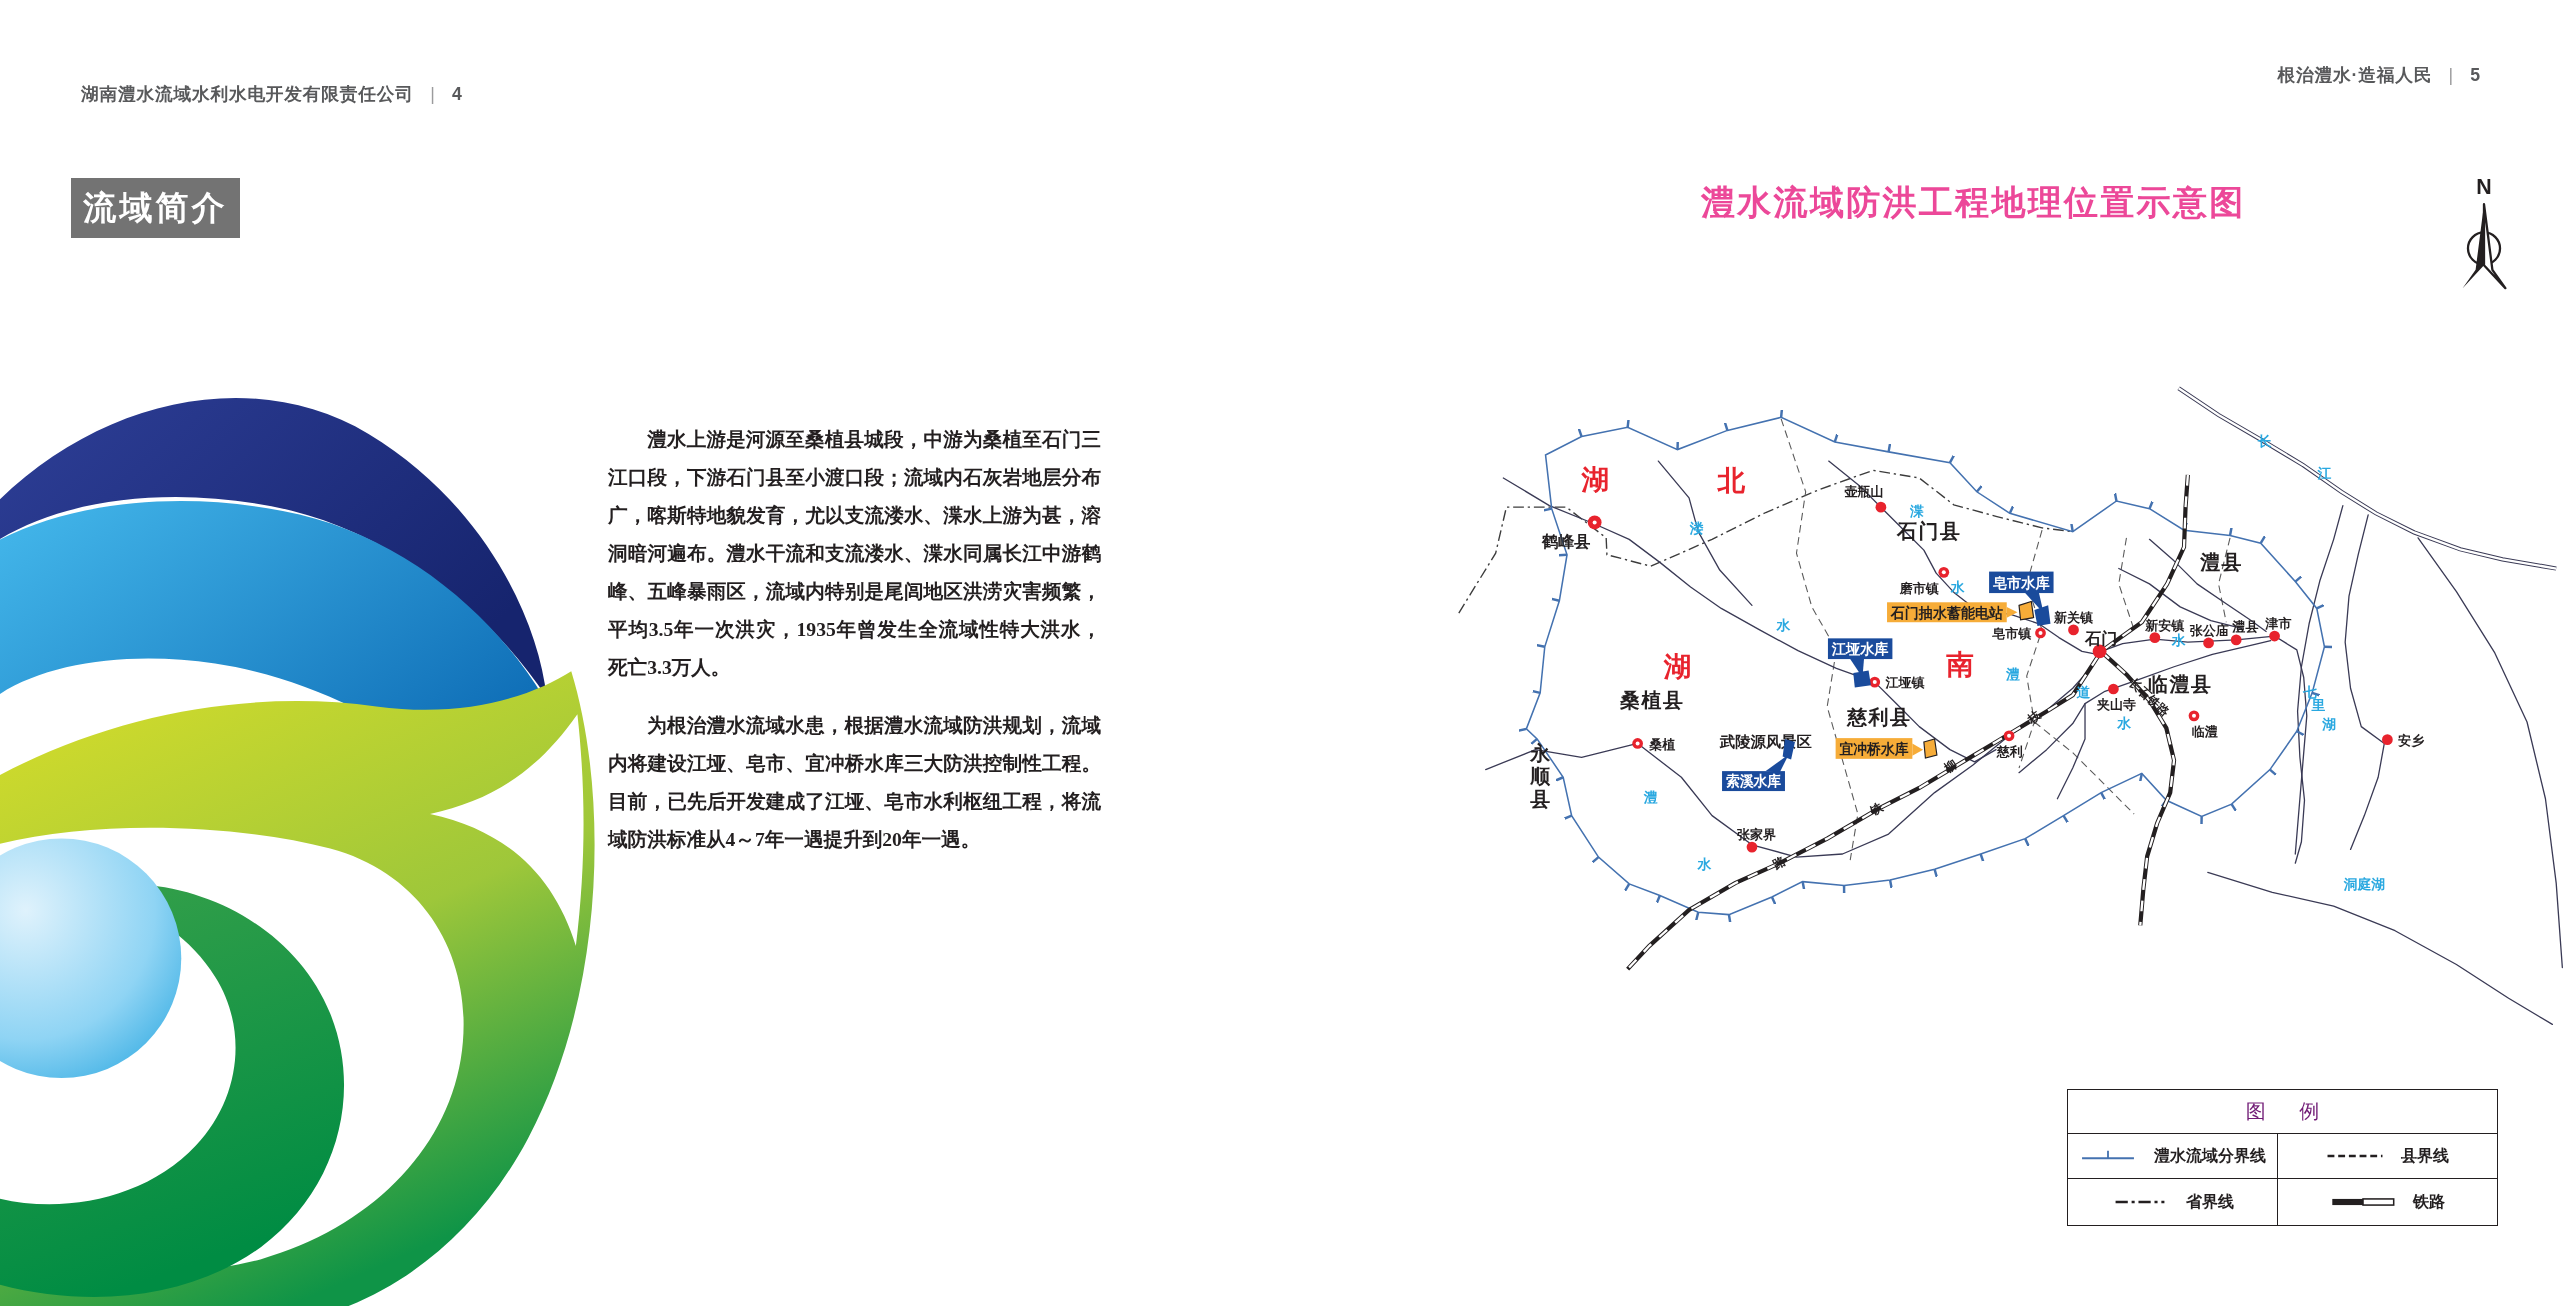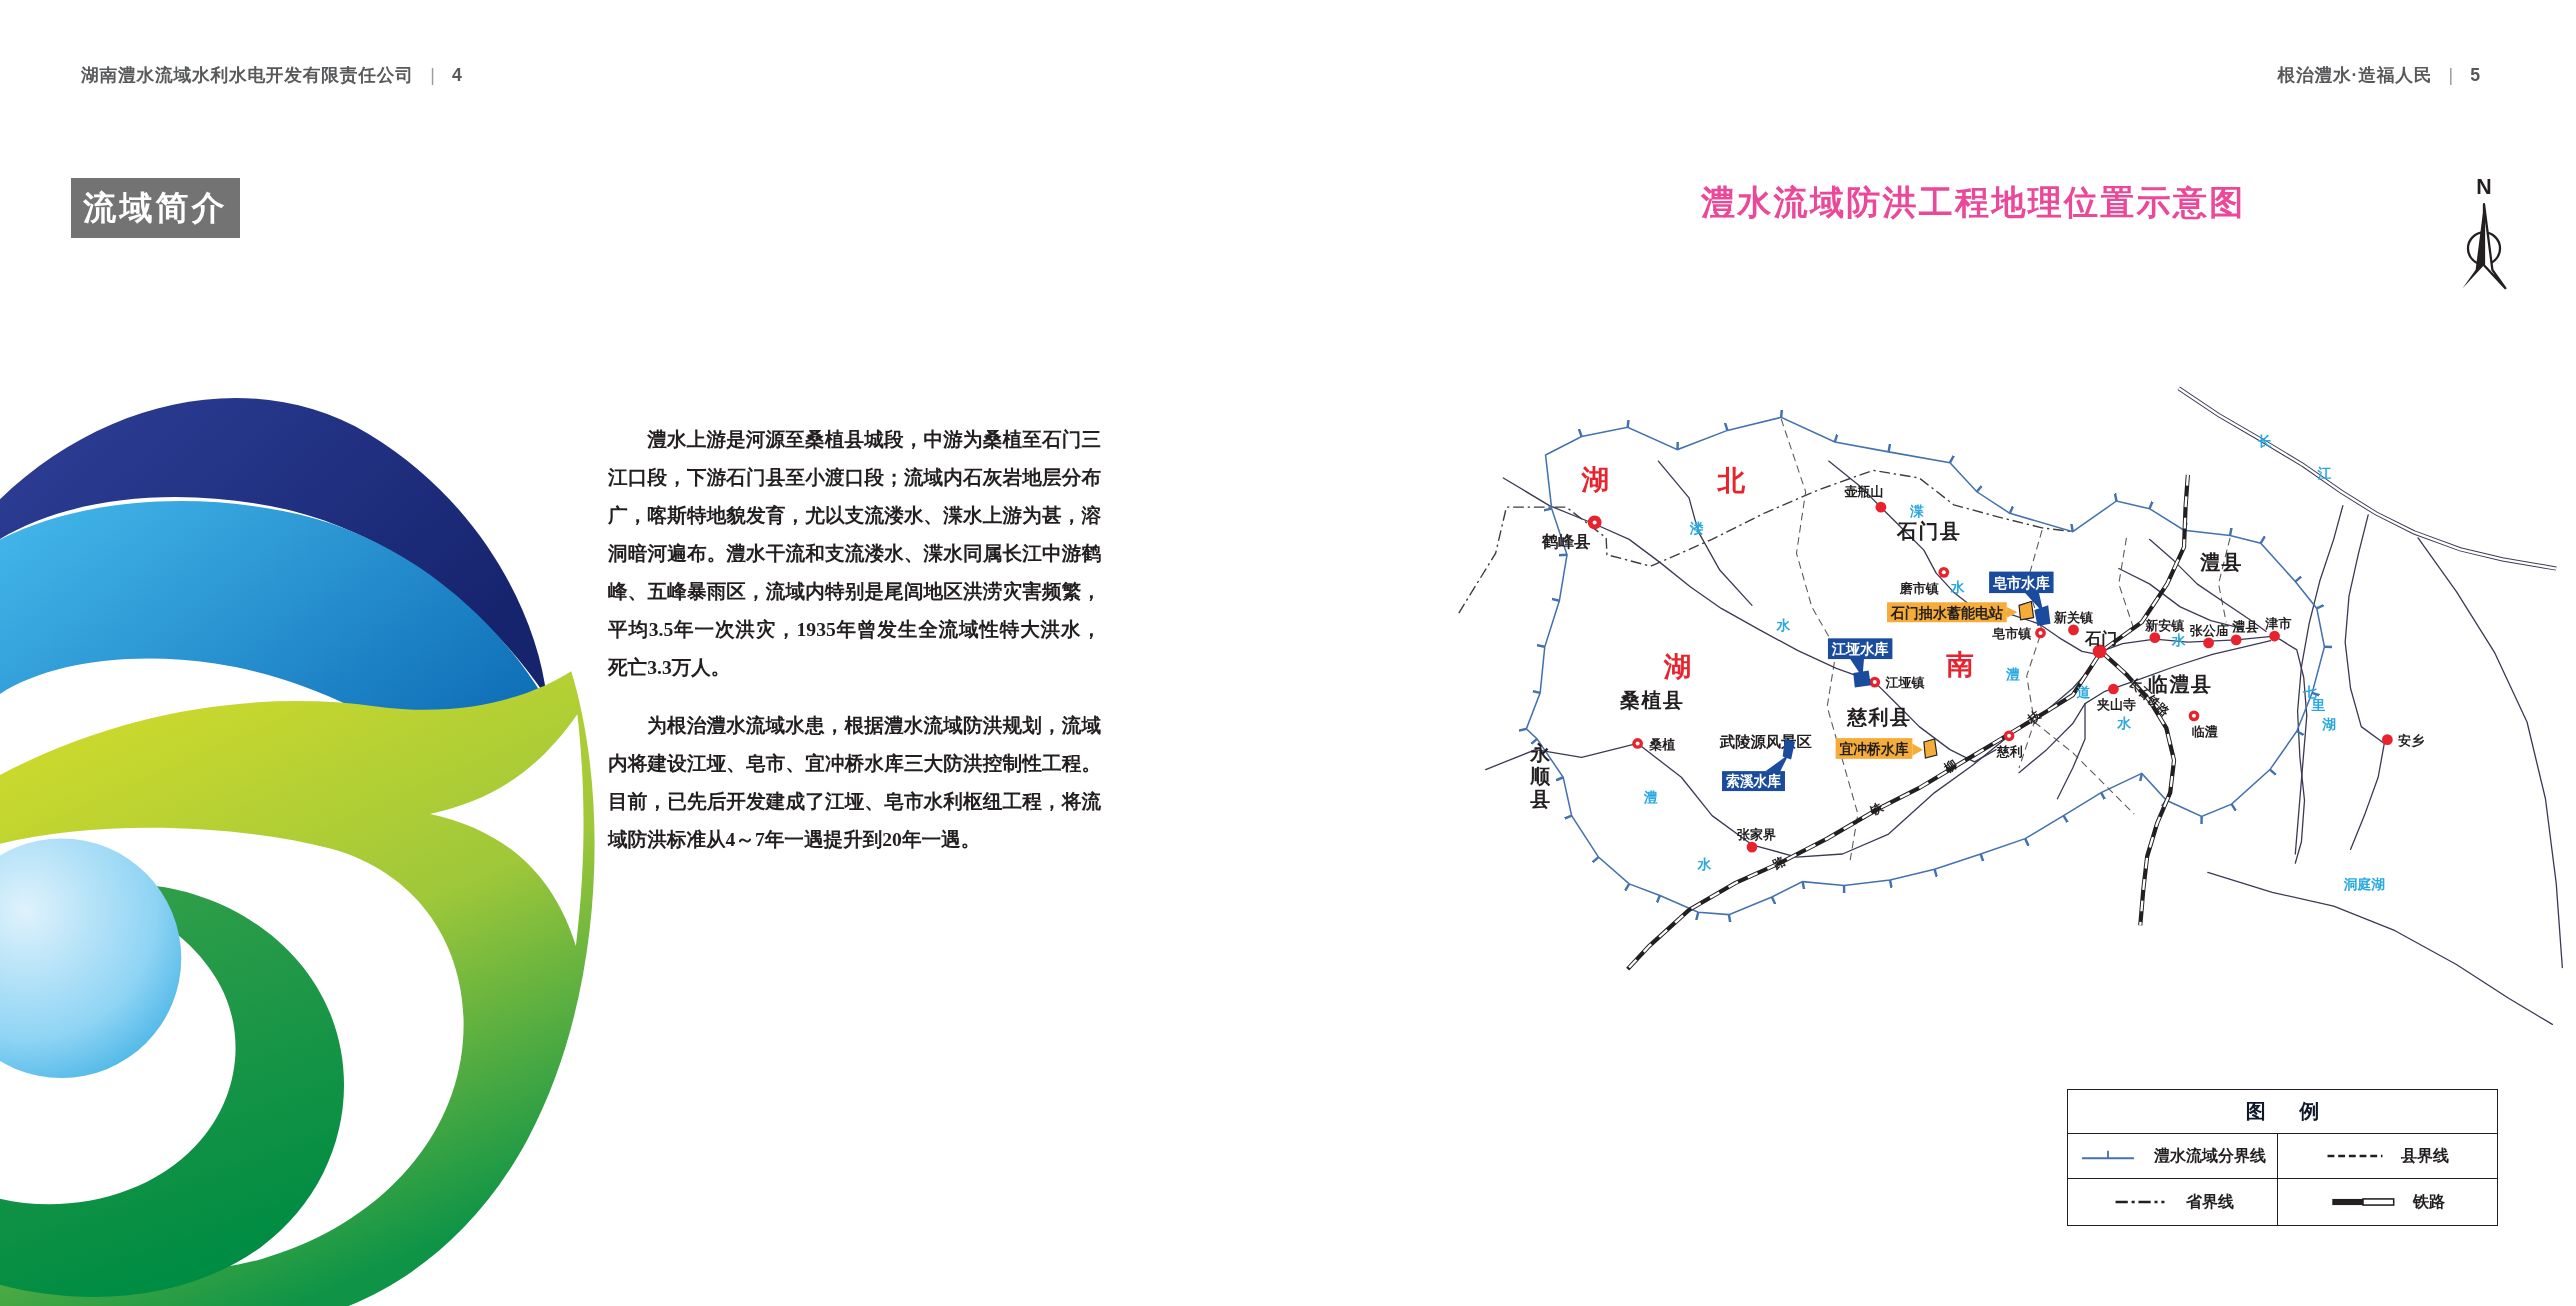--- a/index.html
+++ b/index.html
@@ -2,21 +2,21 @@
 <html style="font-size:12.3px"><head>
 <meta charset="utf-8">
 <style>
   html,body{margin:0;padding:0;background:#ffffff;}
   #page{position:relative;width:2576px;height:1306px;background:#ffffff;overflow:hidden;
         font-family:"Liberation Sans","DejaVu Sans",sans-serif;}
 
   
   .hdr{position:absolute;top:63px;font-size:17.7px;font-weight:bold;color:#58595b;letter-spacing:0.8px;white-space:nowrap;}
   .hdr .sep{color:#9b9b9d;font-weight:normal;padding:0 10.7px;}
-  #hdr-left{left:81px;}
+  #hdr-left{left:81px;margin-top:19px;}
   #hdr-right{right:95px;text-align:right;}
 
   
   .badge{position:absolute;left:71px;top:178px;width:169px;height:60px;background:#737373;
          color:#ffffff;font-size:33px;font-weight:bold;display:flex;align-items:center;justify-content:center;
          letter-spacing:3.1px;}
   .bodytext{position:absolute;left:608px;top:421px;width:493px;color:#231f20;
             font-family:"Liberation Serif","DejaVu Serif",serif;font-weight:600;
             font-size:19.6px;line-height:38px;text-align:justify;}
   .bodytext p{margin:0 0 20px 0;text-indent:2em;}
@@ -37,21 +37,21 @@
   .t-city-big{fill:#231f20;font-size:21px;font-weight:bold;}
   .t-river{fill:#29a8e0;font-size:18px;font-weight:bold;}
   .t-rail{fill:#231f20;font-size:16px;font-weight:bold;}
   .t-callout-w{fill:#ffffff;font-size:19px;font-weight:bold;}
   .t-callout-b{fill:#231f20;font-size:19px;font-weight:bold;}
 
   
   .legend{position:absolute;left:2067px;top:1089px;width:431px;height:137px;border:1.5px solid #231f20;
           box-sizing:border-box;background:#ffffff;}
   .legend .lg-title{height:43px;border-bottom:1.5px solid #231f20;display:flex;align-items:center;justify-content:center;
-          font-size:20px;font-weight:bold;color:#0f172a;letter-spacing:14px;text-indent:14px;}
+          font-size:20px;font-weight:normal;color:#701a75;letter-spacing:14px;text-indent:14px;}
   .legend .lg-grid{display:grid;grid-template-columns:210px 1fr;grid-template-rows:45px 46px;}
   .legend .lg-cell{display:flex;align-items:center;justify-content:center;gap:17px;
           border-right:1.5px solid #231f20;border-bottom:1.5px solid #231f20;box-sizing:border-box;}
   .legend .lg-cell:nth-child(2n){border-right:none;}
   .legend .lg-cell:nth-child(3),.legend .lg-cell:nth-child(4){border-bottom:none;}
   .legend .lg-label{font-size:16px;font-weight:bold;color:#231f20;white-space:nowrap;}
 </style>
 </head>
 <body>
 

